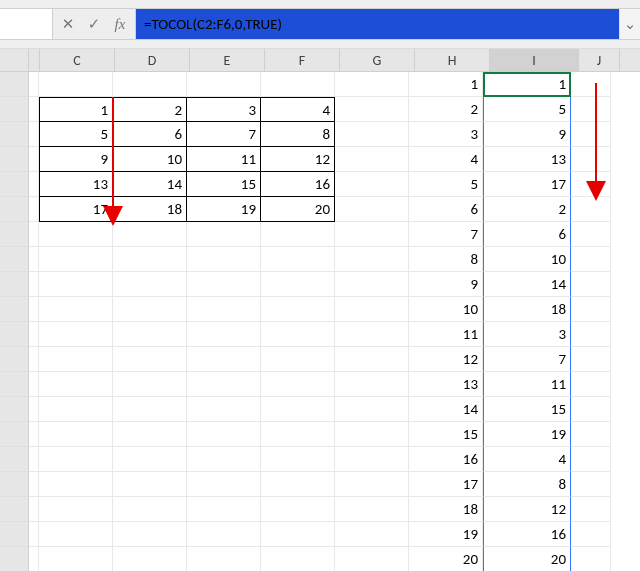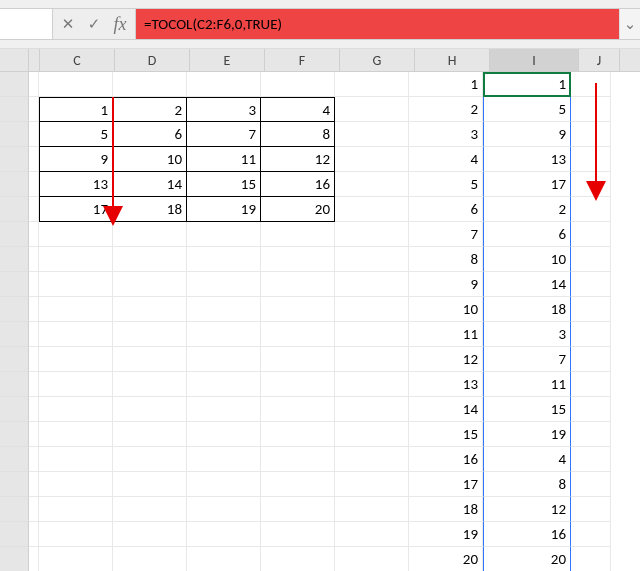--- a/index.html
+++ b/index.html
@@ -41,26 +41,26 @@
     color: #777;
   }
   .fb-btn {
     width: 18px;
     text-align: center;
     cursor: default;
   }
   .fb-fx {
     font-style: italic;
     font-family: "Times New Roman", serif;
-    font-size: 18px;
+    font-size: 15px;
   }
   .fb-formula {
     flex: 1;
     height: 100%;
-    background: #ef4444;
+    background: #1d4ed8;
     border-left: 1px solid #cfcfcf;
     display: flex;
     align-items: center;
     padding-left: 8px;
     font-family: Calibri, Arial, sans-serif;
   }
   .fb-exp {
     width: 20px;
     height: 100%;
     border-left: 1px solid #ddd;

